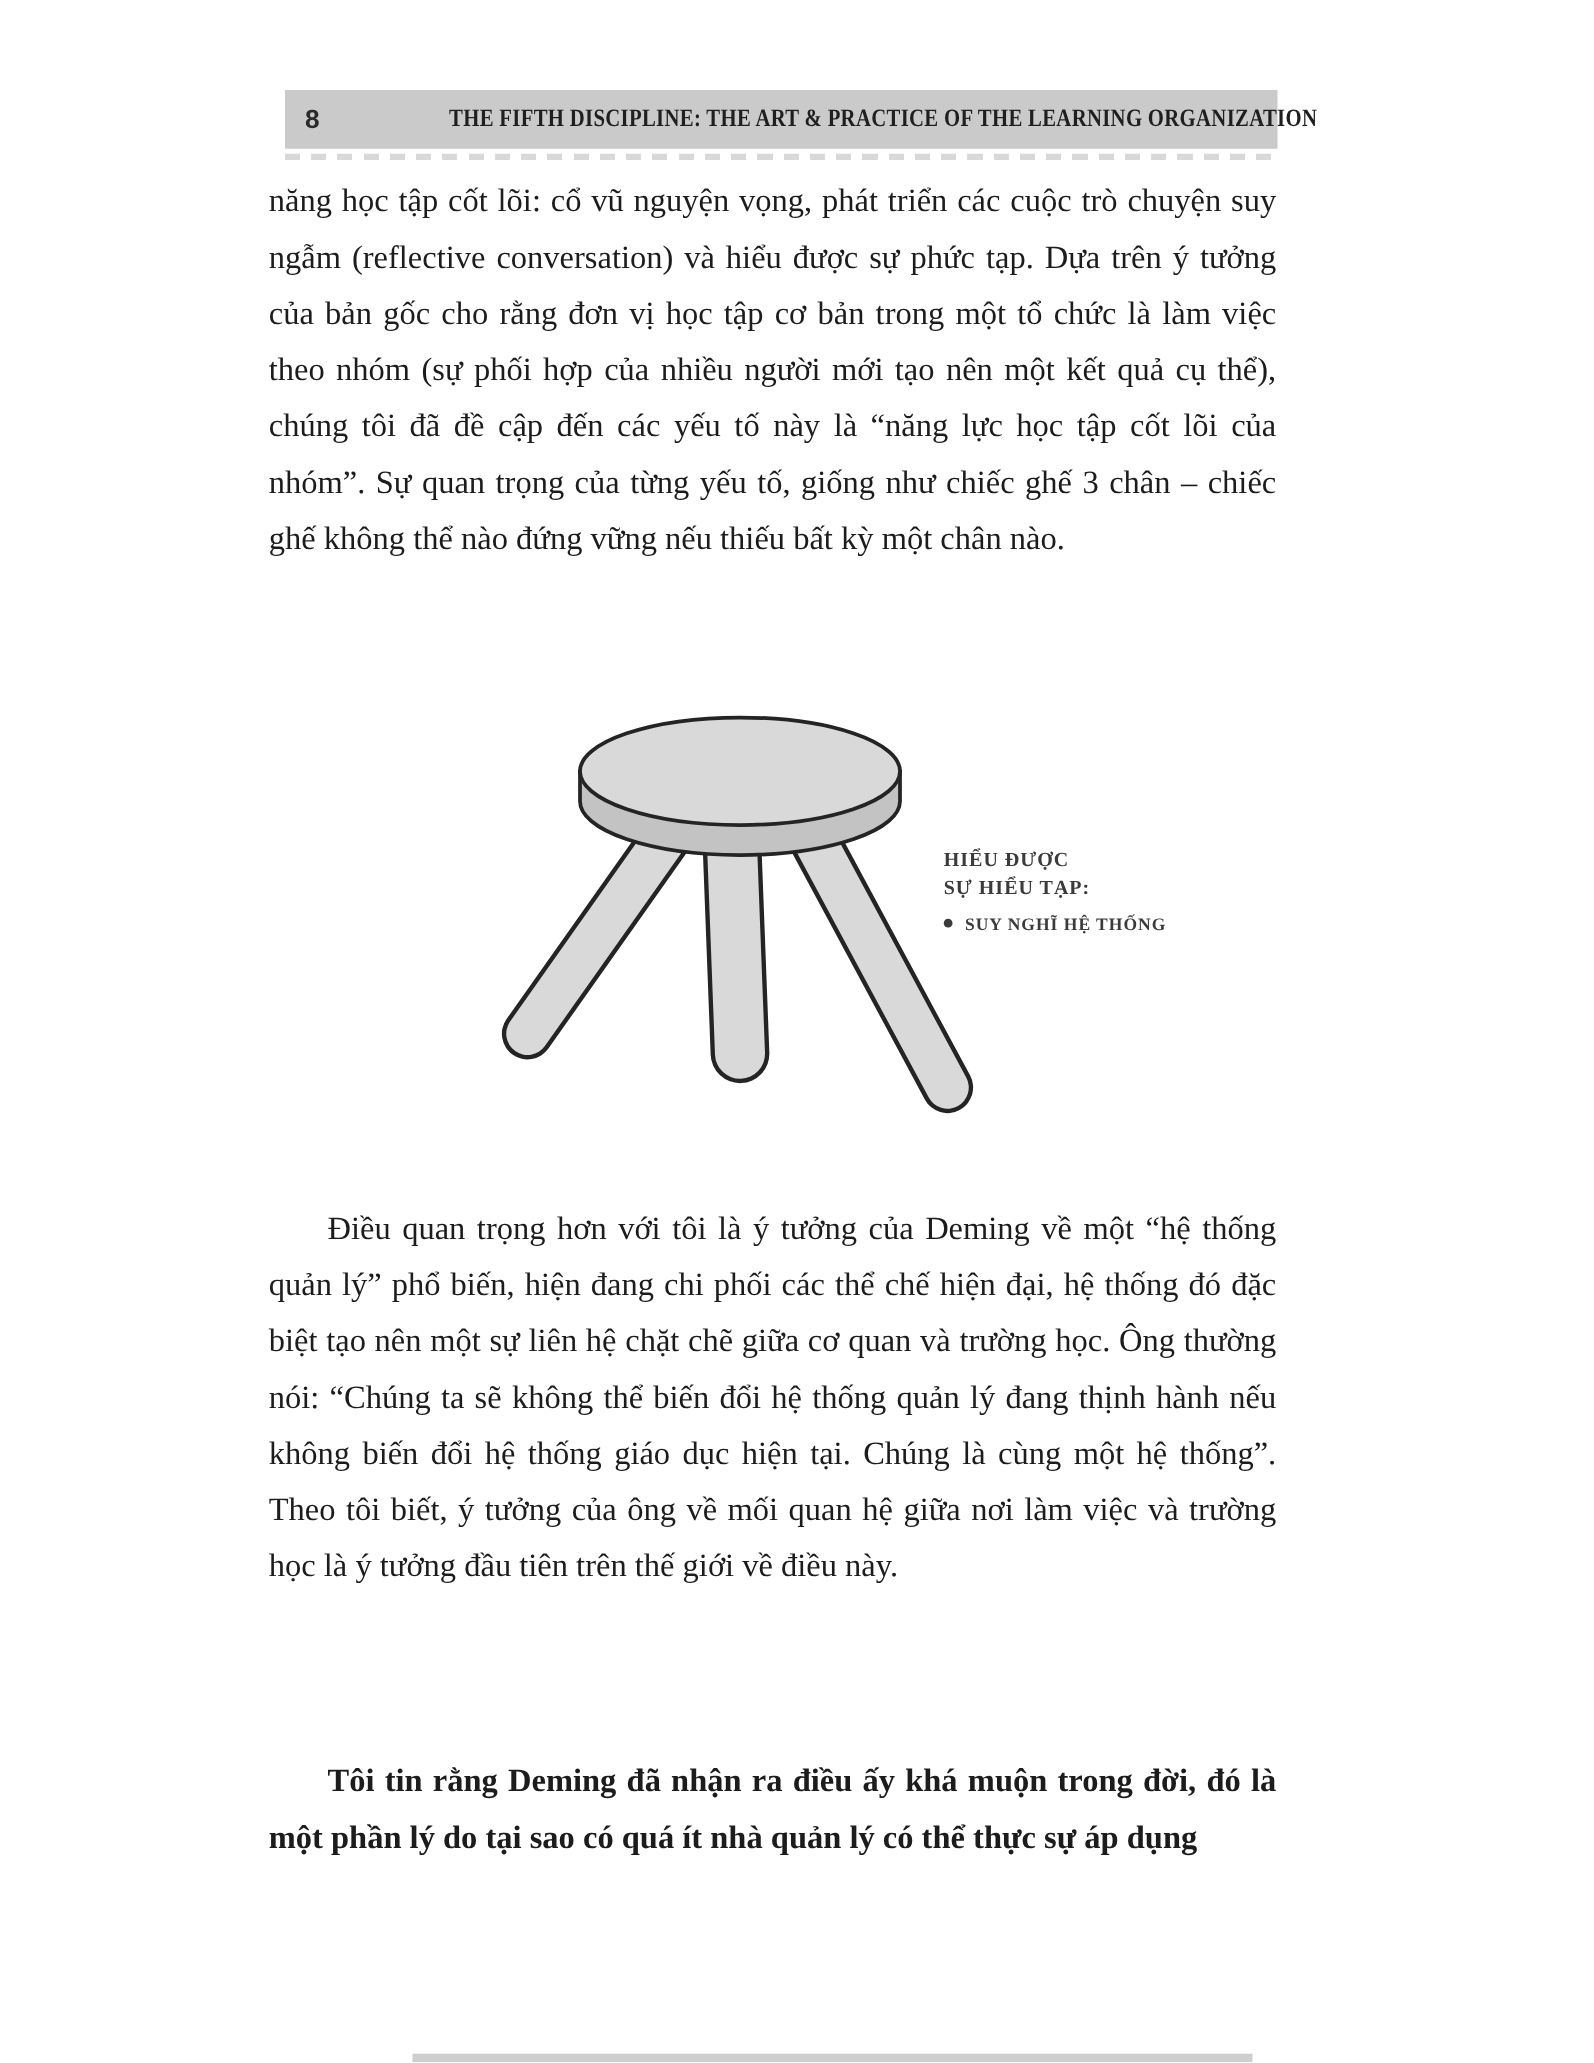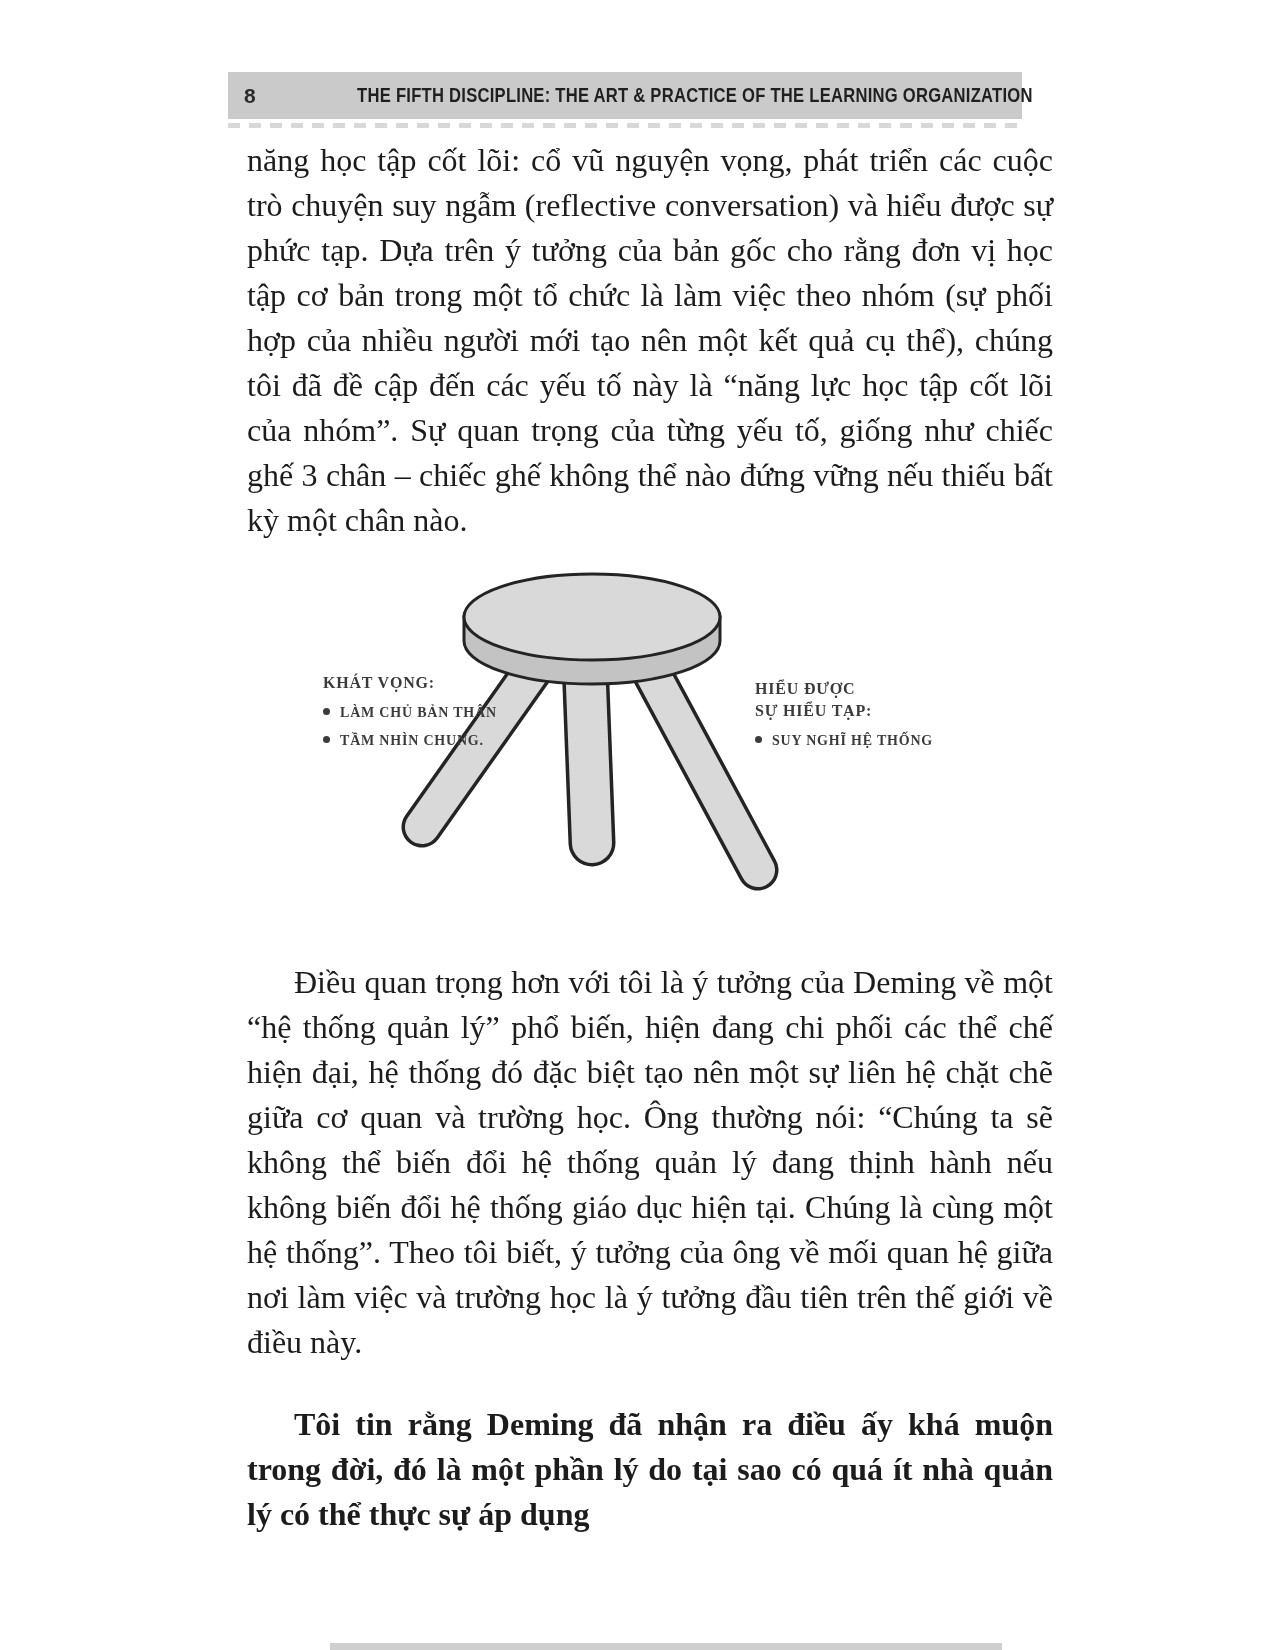--- a/index.html
+++ b/index.html
@@ -13,33 +13,33 @@
   .header-bar {
     position:absolute; left:228px; top:72px; width:794px; height:47px;
     background:var(--header-bar,#cacaca); display:flex; align-items:center;
   }
   .page-num {
     font-family:"Liberation Sans",sans-serif; font-weight:bold;
     font-size:21px; color:#2b2b2b; margin-left:16px;
   }
   .head-divider { width:2px; height:25px; background:#4a4a4a; margin:0 12px 0 13px; }
   .header-title {
-    flex:1; text-align:center; font-family:Liberation Sans, sans-serif;
+    flex:1; text-align:center; font-family:Liberation Serif, serif;
     font-weight:bold; font-size:20px; color:#1f1f1f; white-space:nowrap;
   }
   .header-title .squeeze { display:inline-block; transform:scaleX(.83); transform-origin:55% center; letter-spacing:.3px; }
   .dashes {
     position:absolute; left:228px; top:123px; width:794px; height:5px;
     background:repeating-linear-gradient(90deg,#d8d8d8 0 12px, transparent 12px 21px);
   }
 
   
   .para {
     position:absolute; left:215px; width:806px;
-    font-size:32px; line-height:45px; text-align:justify;margin-left:32px;
+    font-size:26px; line-height:45px; text-align:justify;
   }
   .p1 { top:138px; }
   .p2 { top:960px; text-indent:47px; }
   .p3 { top:1402px; text-indent:47px;font-weight:bold; }
 
   
   .stool-svg { position:absolute; left:240px; top:555px; }
   .leg-outline { stroke:#242424; stroke-linecap:round; fill:none; }
   .leg-fill    { stroke:var(--stool-fill,#d9d9d9); stroke-linecap:round; fill:none; }
   .rim-shape   { fill:var(--stool-rim,#c3c3c3); stroke:#242424; stroke-width:3; }
@@ -94,27 +94,20 @@
     </g>
     <g>
       <line class="leg-outline" x1="405" y1="105" x2="518" y2="315" stroke-width="41"></line>
       <line class="leg-fill" x1="405" y1="105" x2="518" y2="315" stroke-width="34"></line>
     </g>
     <path class="rim-shape" d="M224,62 L224,86 A128,43 0 0,0 480,86 L480,62 Z"></path>
     <ellipse class="seat-shape" cx="352" cy="62" rx="128" ry="43"></ellipse>
   </svg>
 
 
-  <div class="dlabel label-aspiration">
-    <div class="dtitle">KHÁT VỌNG:</div>
-    <ul>
-      <li><span class="dot"></span><span>LÀM CHỦ BẢN THÂN</span></li>
-      <li><span class="dot"></span><span>TẦM NHÌN CHUNG.</span></li>
-    </ul>
-  </div>
 
   <div class="dlabel label-complexity">
     <div class="dtitle">HIỂU ĐƯỢC</div>
     <div class="dtitle">SỰ HIỂU TẠP:</div>
     <ul>
       <li><span class="dot"></span><span>SUY NGHĨ HỆ THỐNG</span></li>
     </ul>
   </div>
 
 

